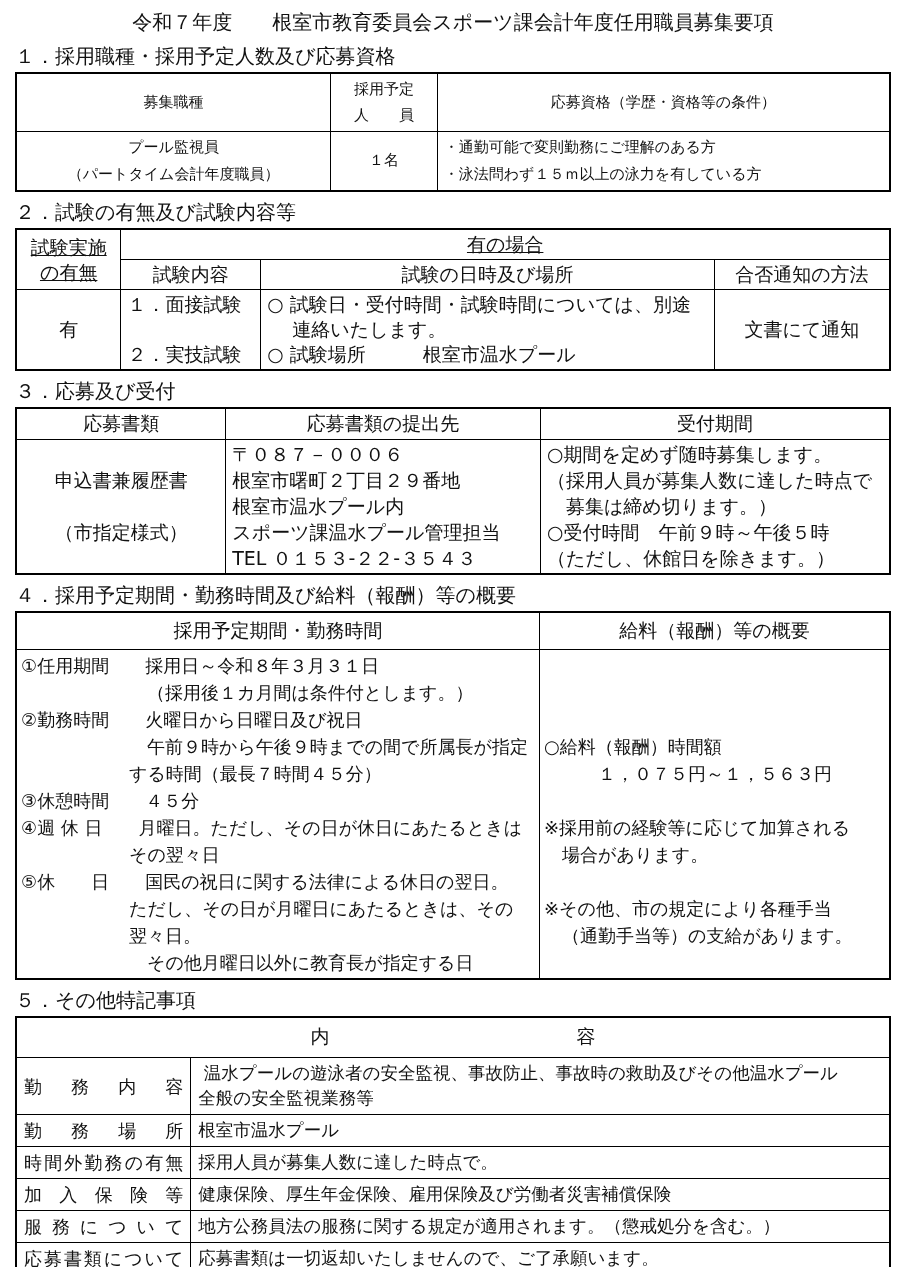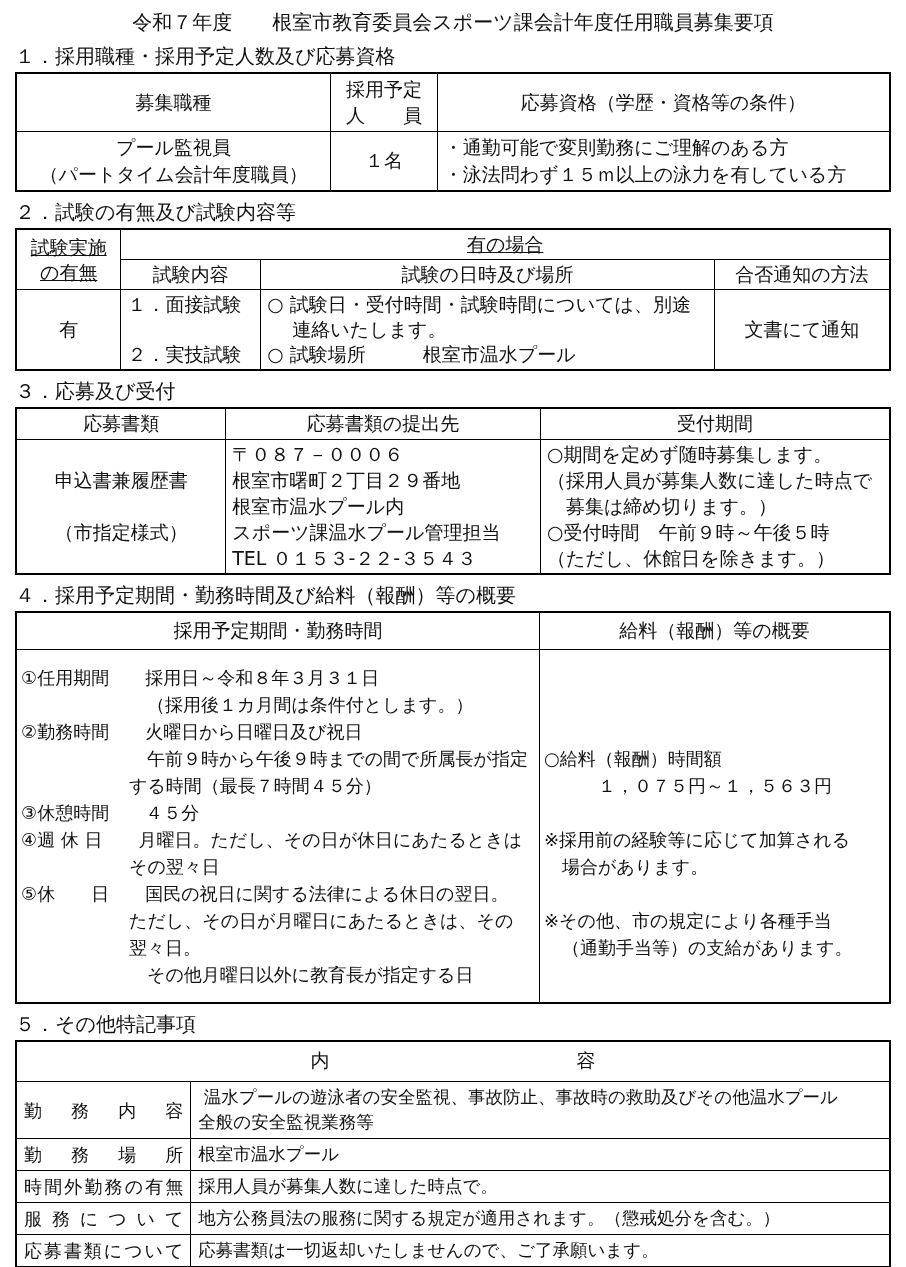--- a/index.html
+++ b/index.html
@@ -44,21 +44,21 @@
     font-weight: normal;
     vertical-align: middle;
     overflow: hidden;
   }
   .tbl th { text-align: center; }
   .lines { white-space: pre; }
   .center { text-align: center; }
   .top { vertical-align: top; }
 
   
-  .t1 { font-size: 19px; }
+  .t1 { font-size: 15px; }
   .t1 .hdr { height: 58px; }
   .t1 .hdr th { line-height: 26px; }
   .t1 .data { height: 60px; }
   .t1 .data td { line-height: 27px; }
 
   
   .t2 { font-size: 19px; }
   .t2 .r1 { height: 27px; text-decoration: underline; }
   .t2 .r2 { height: 28px; }
   .t2 th { line-height: 25px; }
@@ -66,21 +66,21 @@
   .t2 .data td { line-height: 25px; }
 
   
   .t3 { font-size: 19px; border-radius: 13px; }
   .t3 .hdr { height: 30px; }
   .t3 td { line-height: 26px; padding-top: 1px; padding-bottom: 2px; }
 
   
   .t4 { font-size: 18px; }
   .t4 .hdr { height: 37px; font-size: 19px; }
-  .t4 td { line-height: 27px; padding: 14px 4px; }
+  .t4 td { line-height: 27px; padding: 2px 4px; }
 
   
   .t5 { font-size: 17.5px; }
   .t5 .hdr { height: 41px; font-size: 19px; }
   .t5 td { line-height: 25px; padding: 3px 7px; }
   .t5 .rowlabel {
     font-size: 18px;
     text-align: justify;
     text-align-last: justify;
     text-justify: inter-character;
@@ -235,20 +235,24 @@
     </tr>
     <tr>
       <td class="rowlabel">勤務場所</td>
       <td class="lines">根室市温水プール</td>
     </tr>
     <tr>
       <td class="rowlabel">時間外勤務の有無</td>
       <td class="lines">採用人員が募集人数に達した時点で。</td>
     </tr>
     <tr>
+      <td class="rowlabel">加入保険等</td>
+      <td class="lines">健康保険、厚生年金保険、雇用保険及び労働者災害補償保険</td>
+    </tr>
+    <tr>
       <td class="rowlabel">服務について</td>
       <td class="lines">地方公務員法の服務に関する規定が適用されます。（懲戒処分を含む。）</td>
     </tr>
     <tr>
       <td class="rowlabel">応募書類について</td>
       <td class="lines">応募書類は一切返却いたしませんので、ご了承願います。</td>
     </tr>
 
   </tbody>
     </table>

